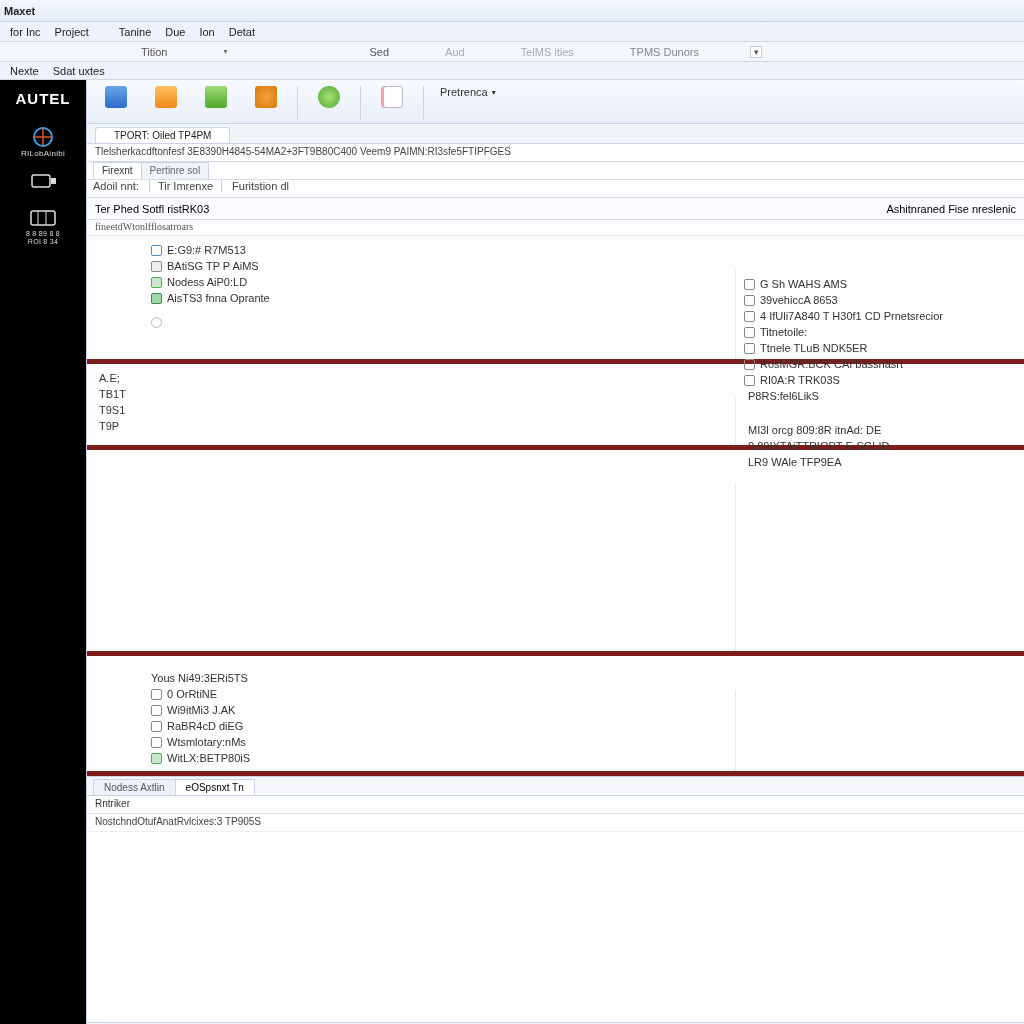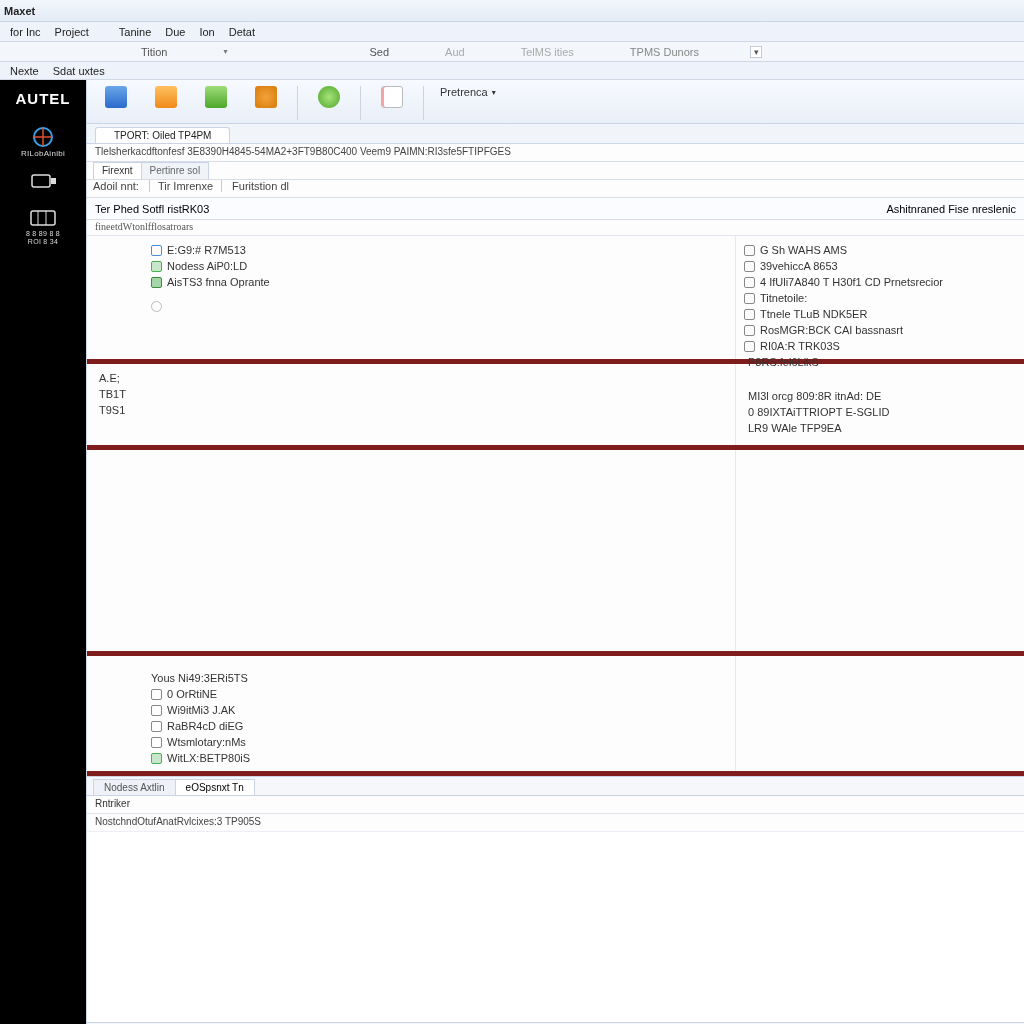--- a/index.html
+++ b/index.html
@@ -30,21 +30,21 @@
 .subtab { padding:2px 8px; border:1px solid #c9d4e6; border-bottom:none; font-size:10px; color:#333; background:#fff; margin-right:-1px; }
 .subtab.inactive { background:#f0f3f8; color:#666; }
 .infobar { height:18px; border-bottom:1px solid #d7dde7; display:flex; padding-left:6px; gap:10px; align-items:flex-start; font-size:10px; color:#444; }
 .section-head { height:22px; border-bottom:1px solid #d7dde7; display:flex; justify-content:space-between; align-items:center; padding:0 8px; font-size:10px; background:#fafcff; }
 .section-sub { height:16px; border-bottom:1px solid #e0e5ee; padding:1px 8px; font-size:10px; color:#555;font-family:Liberation Serif, serif; }
 .body-area { flex:1; display:flex; flex-direction:column; overflow:hidden; }
 .pane-row { display:flex; border-bottom:5px solid #7f1d1d; }
 .pane-row:last-of-type { border-bottom:none; }
 .col { padding:6px 8px 4px 8px; font-size:10px; color:#333; }
 .col.left { width:648px; }
-.col.right { flex:1; border-left:1px solid #e5e9f1; }
+.col.right { flex:1; border-left:1px solid #e5e9f1;margin-top:34px; }
 .li { display:flex; align-items:center; gap:5px; padding:1px 0 1px 56px; line-height:14px; }
 .li .ic { width:11px; height:11px; display:inline-block; border:1px solid #888; border-radius:2px; }
 .li.nic { padding-left:4px; }
 .r-li { display:flex; align-items:center; gap:5px; padding:1px 0; line-height:14px; }
 .r-li .ic { width:11px; height:11px; display:inline-block; border:1px solid #888; border-radius:2px; }
 .plain { padding:1px 0 1px 4px; line-height:14px; }
 .btm-tabs { height:20px; border-top:1px solid #c9d4e6; border-bottom:1px solid #c9d4e6; display:flex; align-items:flex-end; padding-left:6px; background:#f5f7fb; }
 .btab { padding:2px 10px; border:1px solid #c9d4e6; border-bottom:none; font-size:10px; background:#fff; margin-right:-1px; }
 .btab.inactive { background:#eef1f7; color:#555; }
 .btm-head { height:18px; border-bottom:1px solid #e0e5ee; padding:2px 8px; font-size:10px; color:#333; }
@@ -173,20 +173,24 @@
 
     <div class="body-area">
 
       <div class="pane-row" style="height:128px">
         <div class="col left">
           <div class="li">
               <span class="ic" style="border-color:#4a90d9"></span>
               <span>E:G9:# R7M513</span>
             </div>
           <div class="li">
+              <span class="ic" style="background:#eee"></span>
+              <span>BAtiSG TP P AiMS</span>
+            </div>
+          <div class="li">
               <span class="ic" style="background:#c8e6c9;border-color:#4caf50"></span>
               <span>Nodess AiP0:LD</span>
             </div>
           <div class="li">
               <span class="ic" style="background:#a5d6a7;border-color:#388e3c"></span>
               <span>AisTS3 fnna Oprante</span>
             </div>
           <div style="height:10px"></div>
           <div class="li">
               <span class="ic" style="border-radius:50%;border-color:#bbb"></span>
@@ -223,20 +227,21 @@
             </div>
           <div class="plain">P8RS:fel6LikS</div>
         </div>
       </div>
 
       <div class="pane-row" style="height:86px">
         <div class="col left">
           <div class="plain">A.E;</div>
           <div class="plain">TB1T</div>
           <div class="plain">T9S1</div>
+          <div class="plain">T9P</div>
         </div>
         <div class="col right" style="padding-top:24px">
           <div class="plain">MI3l orcg 809:8R itnAd: DE</div>
           <div class="plain">0 89IXTAiTTRIOPT E-SGLID</div>
           <div class="plain">LR9 WAle TFP9EA</div>
         </div>
       </div>
 
       <div class="pane-row" style="height:206px">
         <div class="col left"></div>

